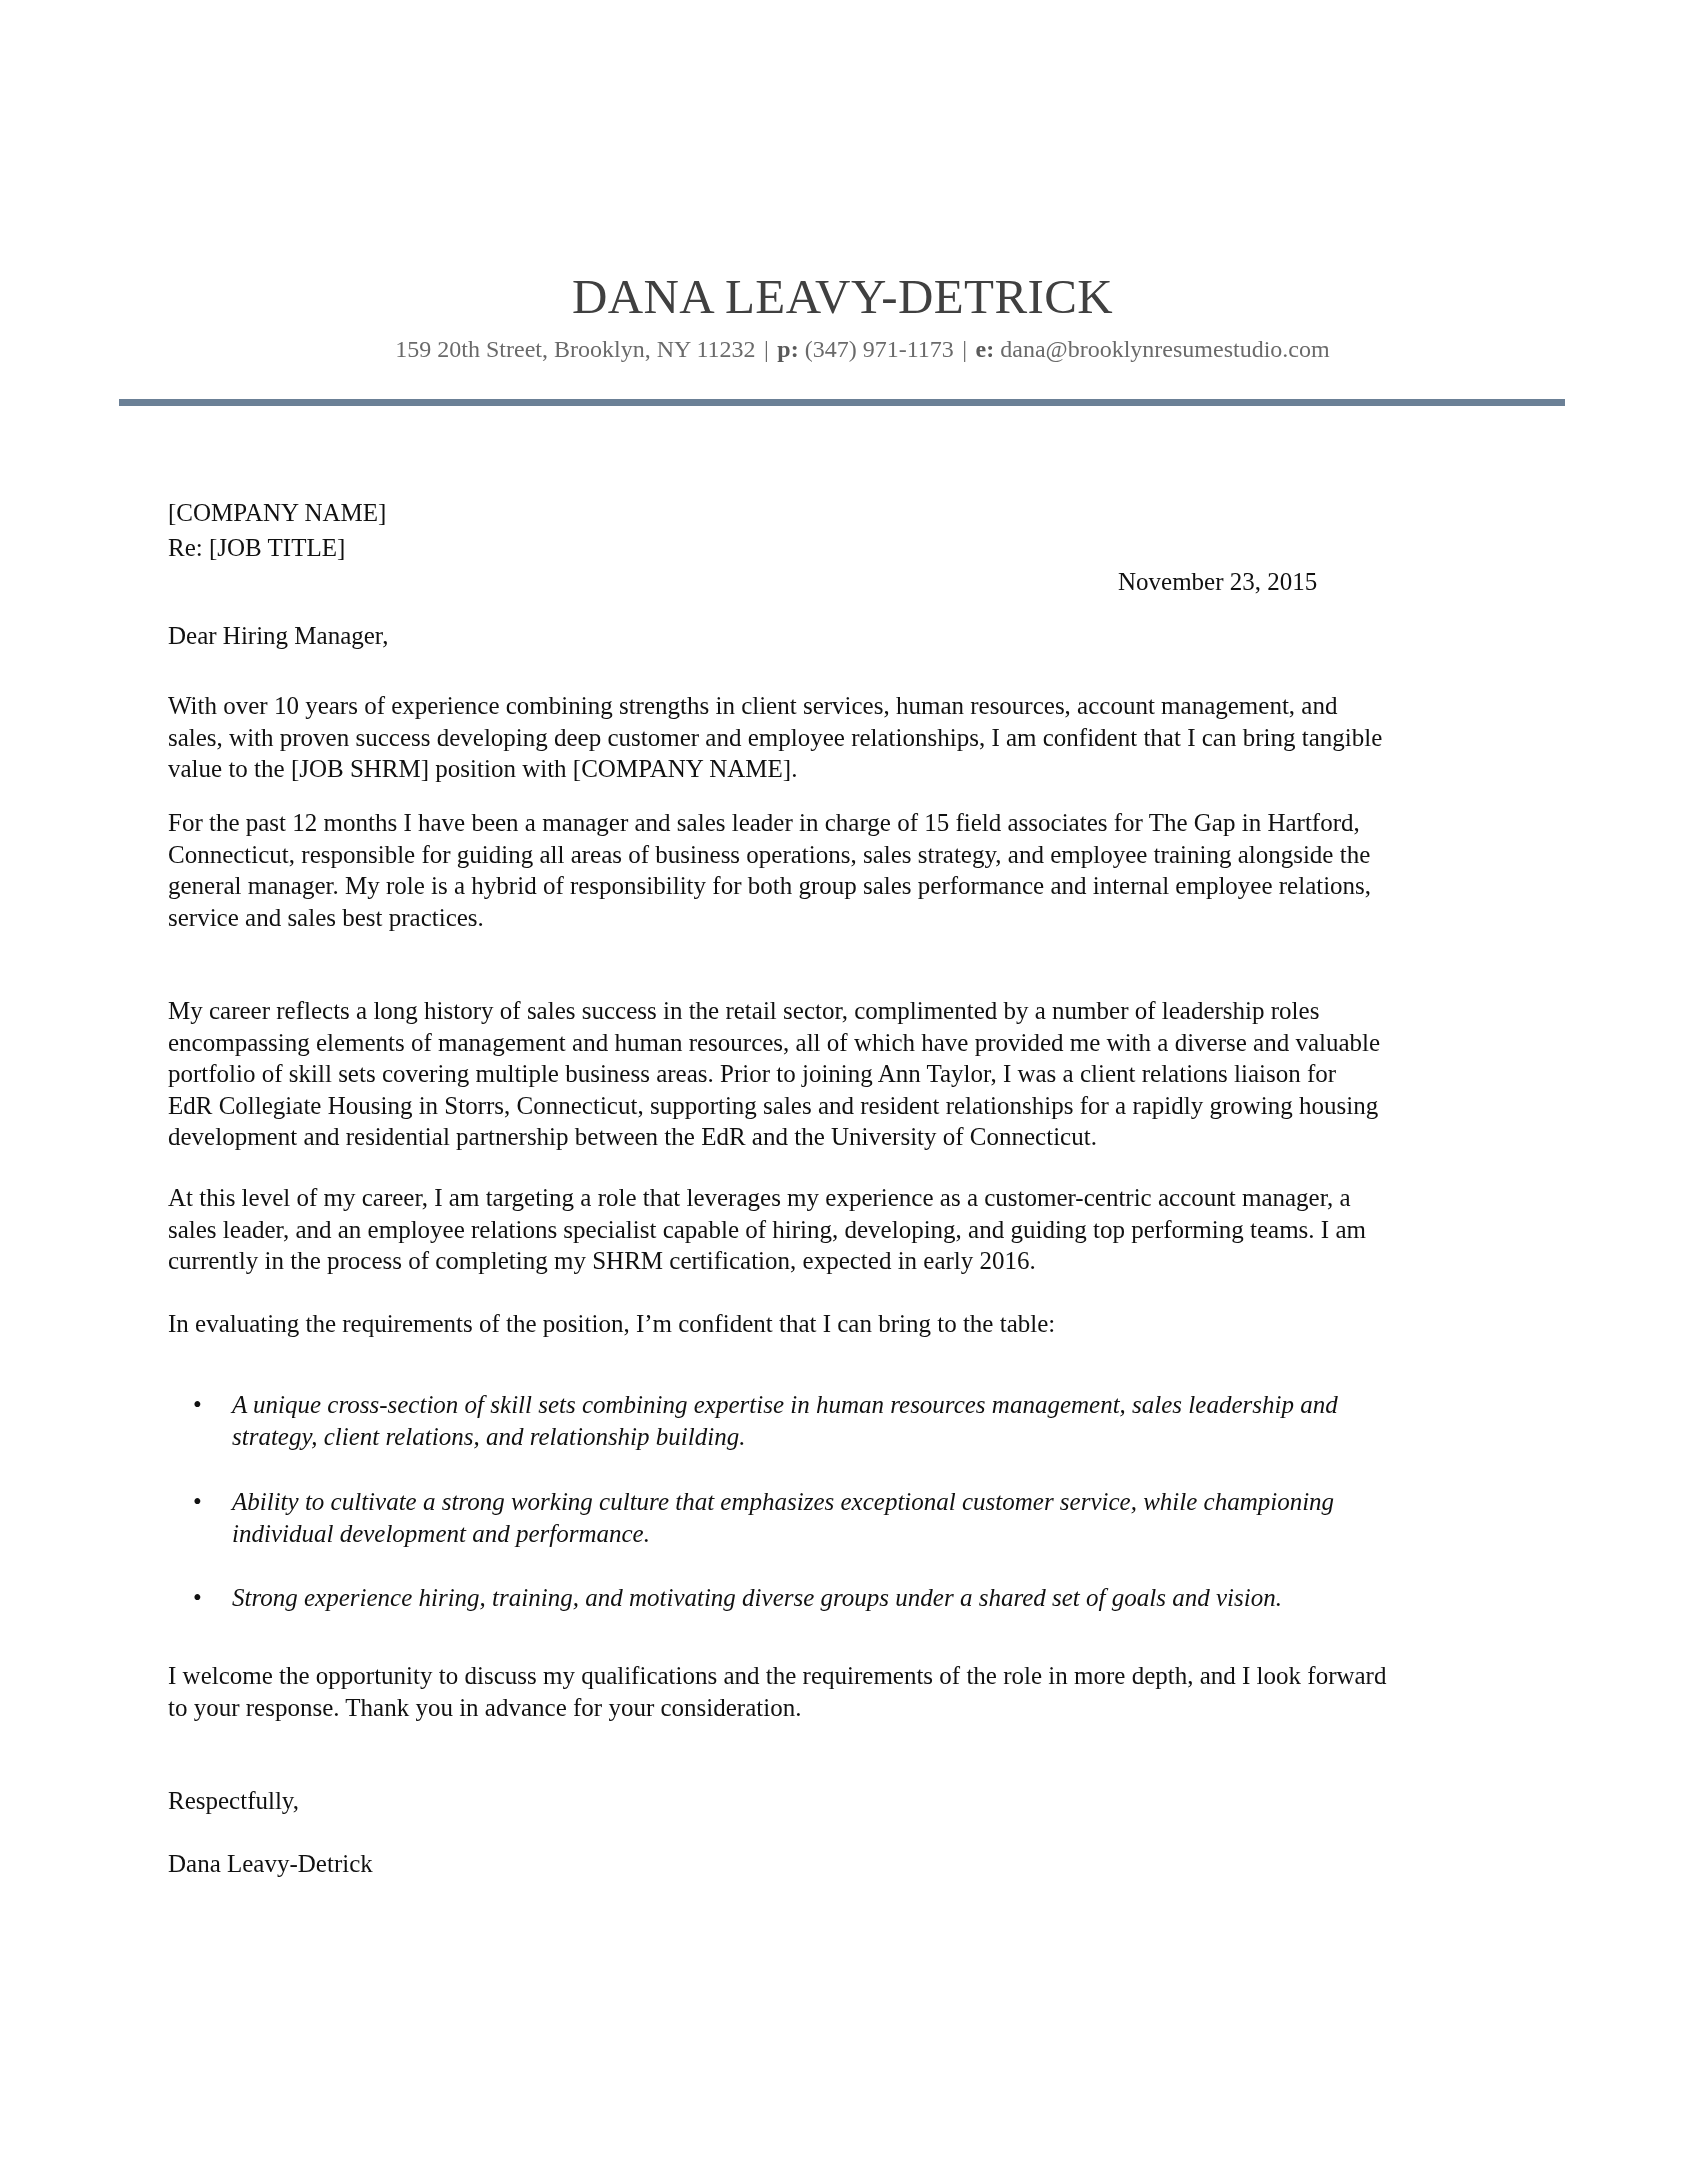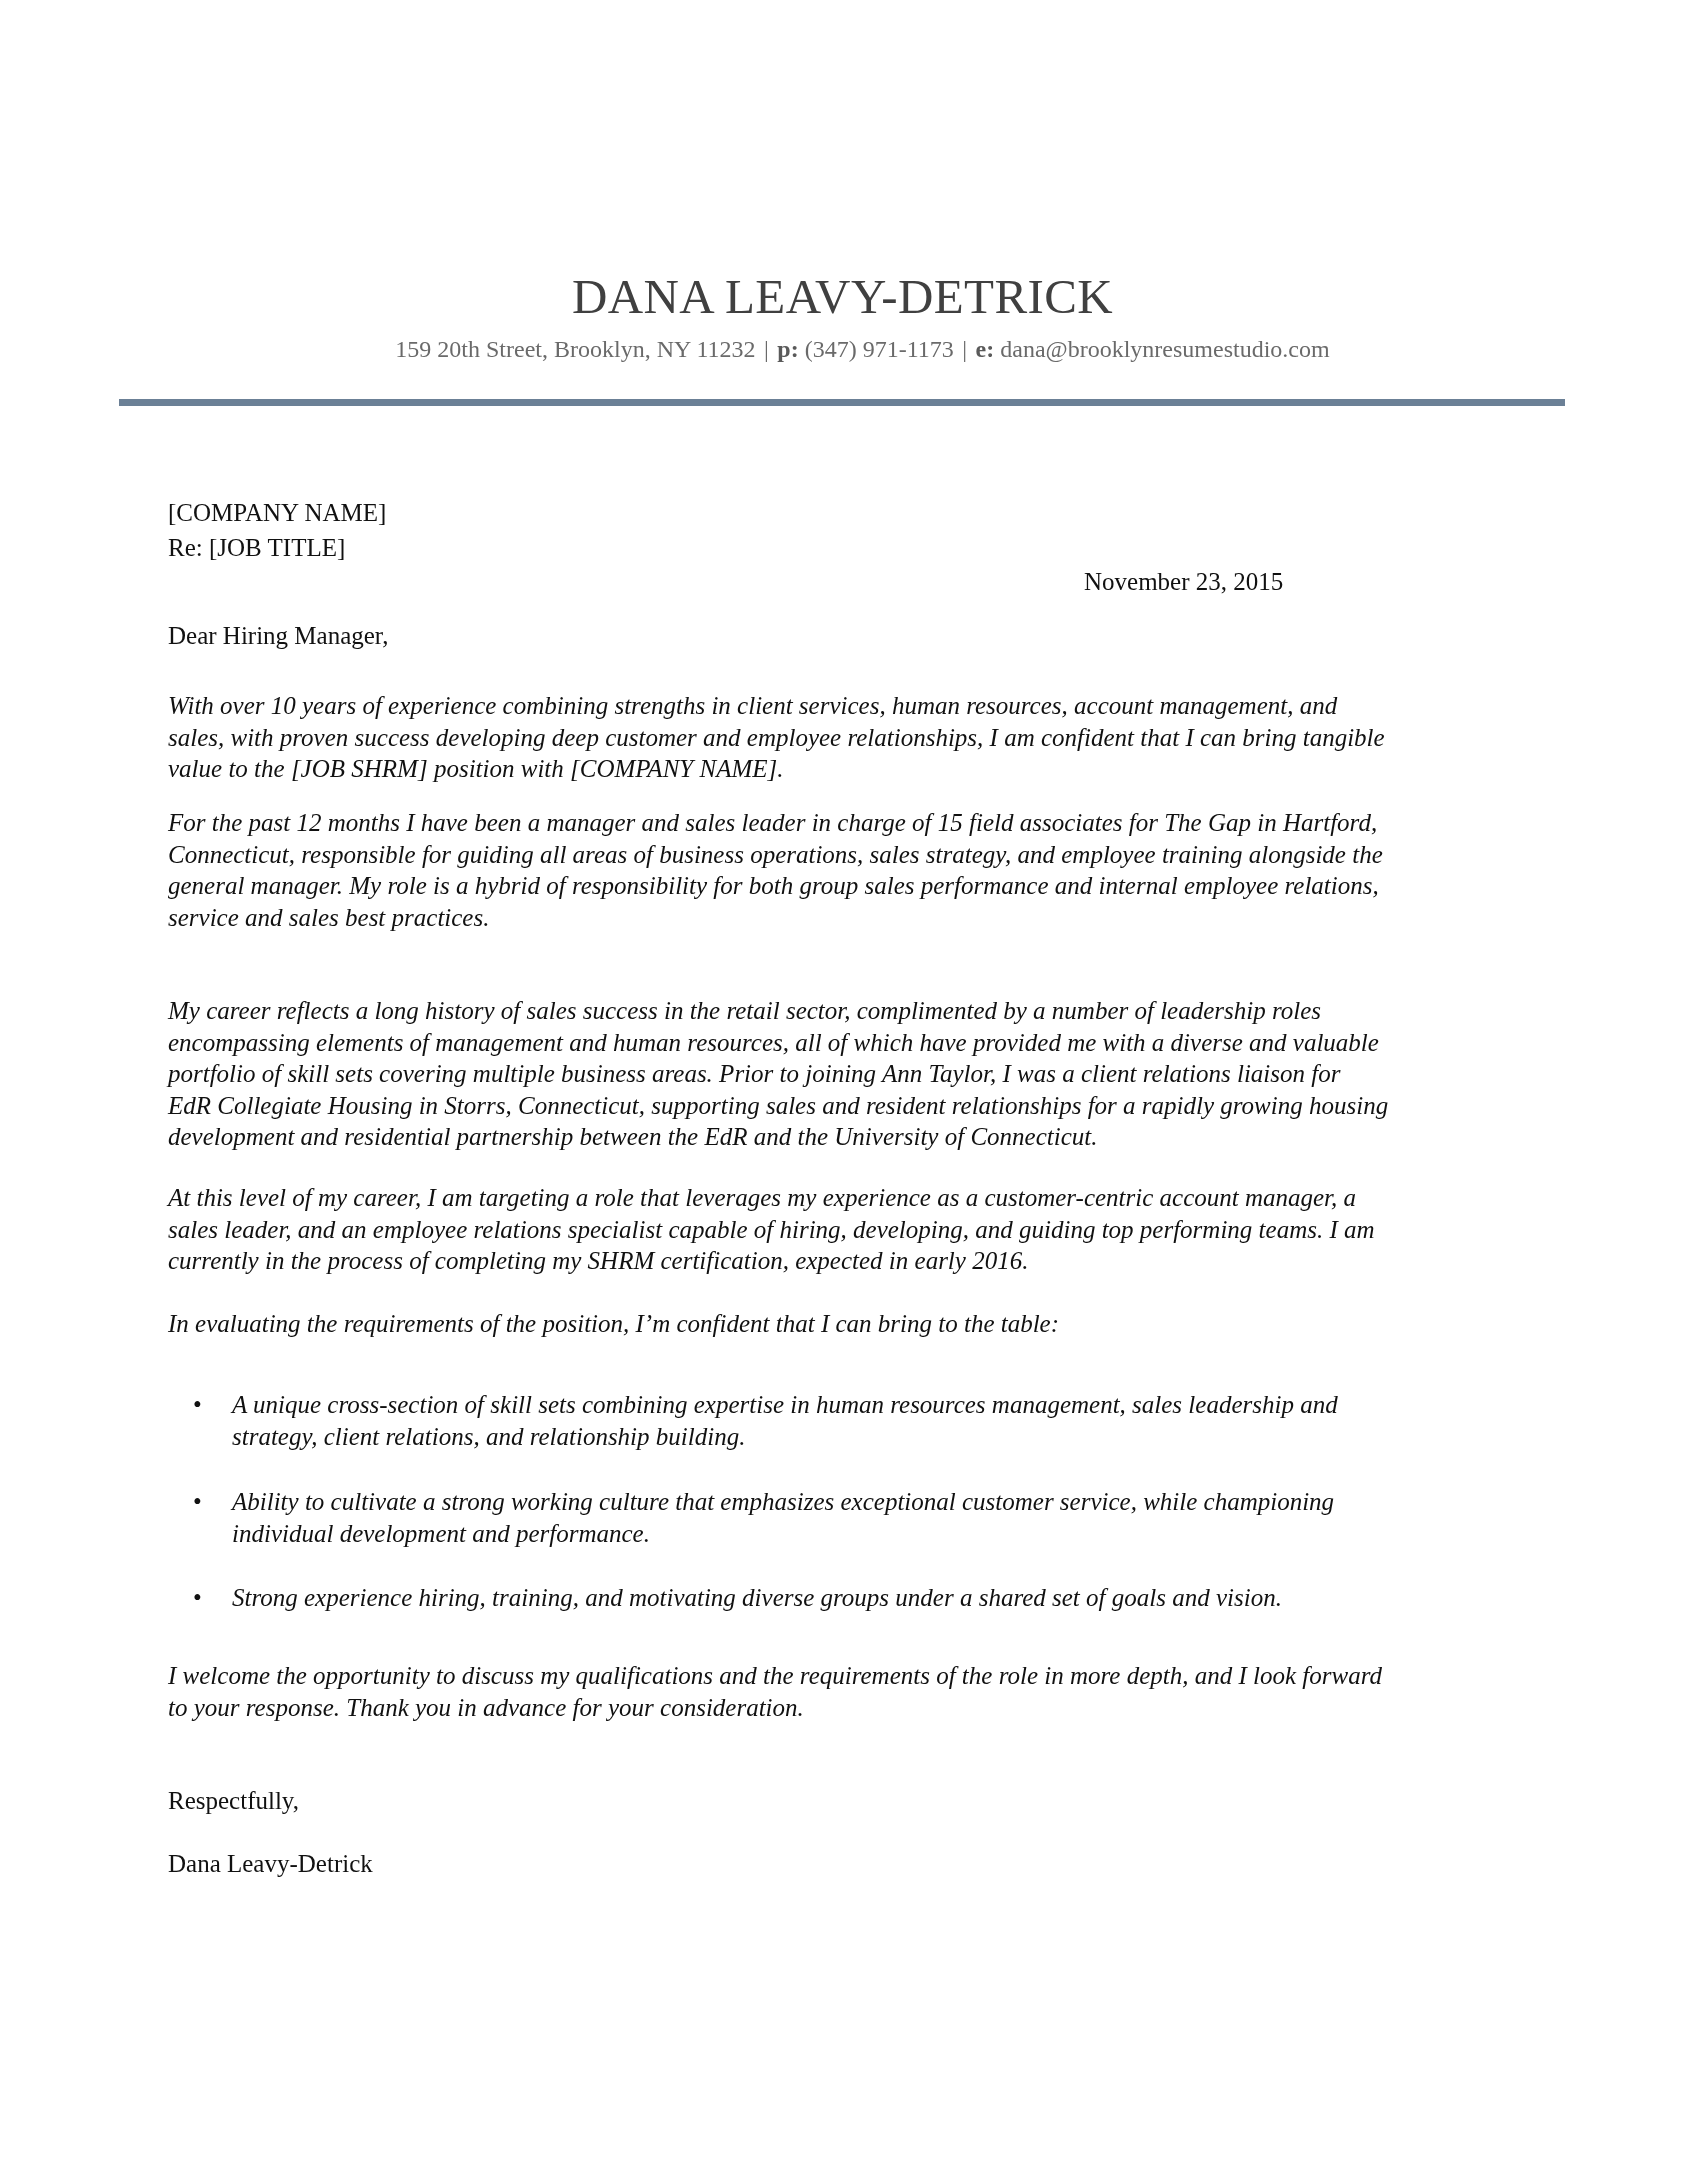--- a/index.html
+++ b/index.html
@@ -9,23 +9,23 @@
   .name { left: 0; width: 1685px; text-align: center; top: 271px;
           font-size: 49px; line-height: 51px; color: #404040; letter-spacing: 0.4px; }
   .contact { left: 0; width: 1685px; text-align: center; top: 336px;
              font-size: 24px; line-height: 27px; color: #6a6a6a; margin-left: 20px; }
   .contact b { font-weight: bold; color: #5a5a5a; }
   .contact .sep { padding: 0 8.5px; }
   .rule { position: absolute; left: 119px; top: 399px; width: 1446px; height: 6.8px;
           background: #6b8096; }
   .line { left: 168px; font-size: 25px; line-height: 31.5px; }
   .para { position: absolute; left: 168px; width: 1363px; font-size: 25px;
-          line-height: 31.5px; font-style: italic; }
+          line-height: 31.5px; }
   .para span { display: block; white-space: nowrap; }
-  .date { left: 1084px; font-size: 25px; line-height: 31.5px; text-align: right; }
+  .date { left: 1118px; font-size: 25px; line-height: 31.5px; text-align: right; }
   .bullet { position: absolute; left: 193px; width: 1363px; font-size: 25px; line-height: 31.5px; }
   .bullet .dot { position: absolute; left: 0; top: 0; width: 25.6px; }
   .bullet .txt { position: absolute; left: 39px; top: 0; font-style: italic; }
   .bullet .txt span { display: block; white-space: nowrap; }
 </style>
 </head>
 <body>
 
 <div class="abs name">DANA LEAVY-DETRICK</div>
 <div class="abs contact">

